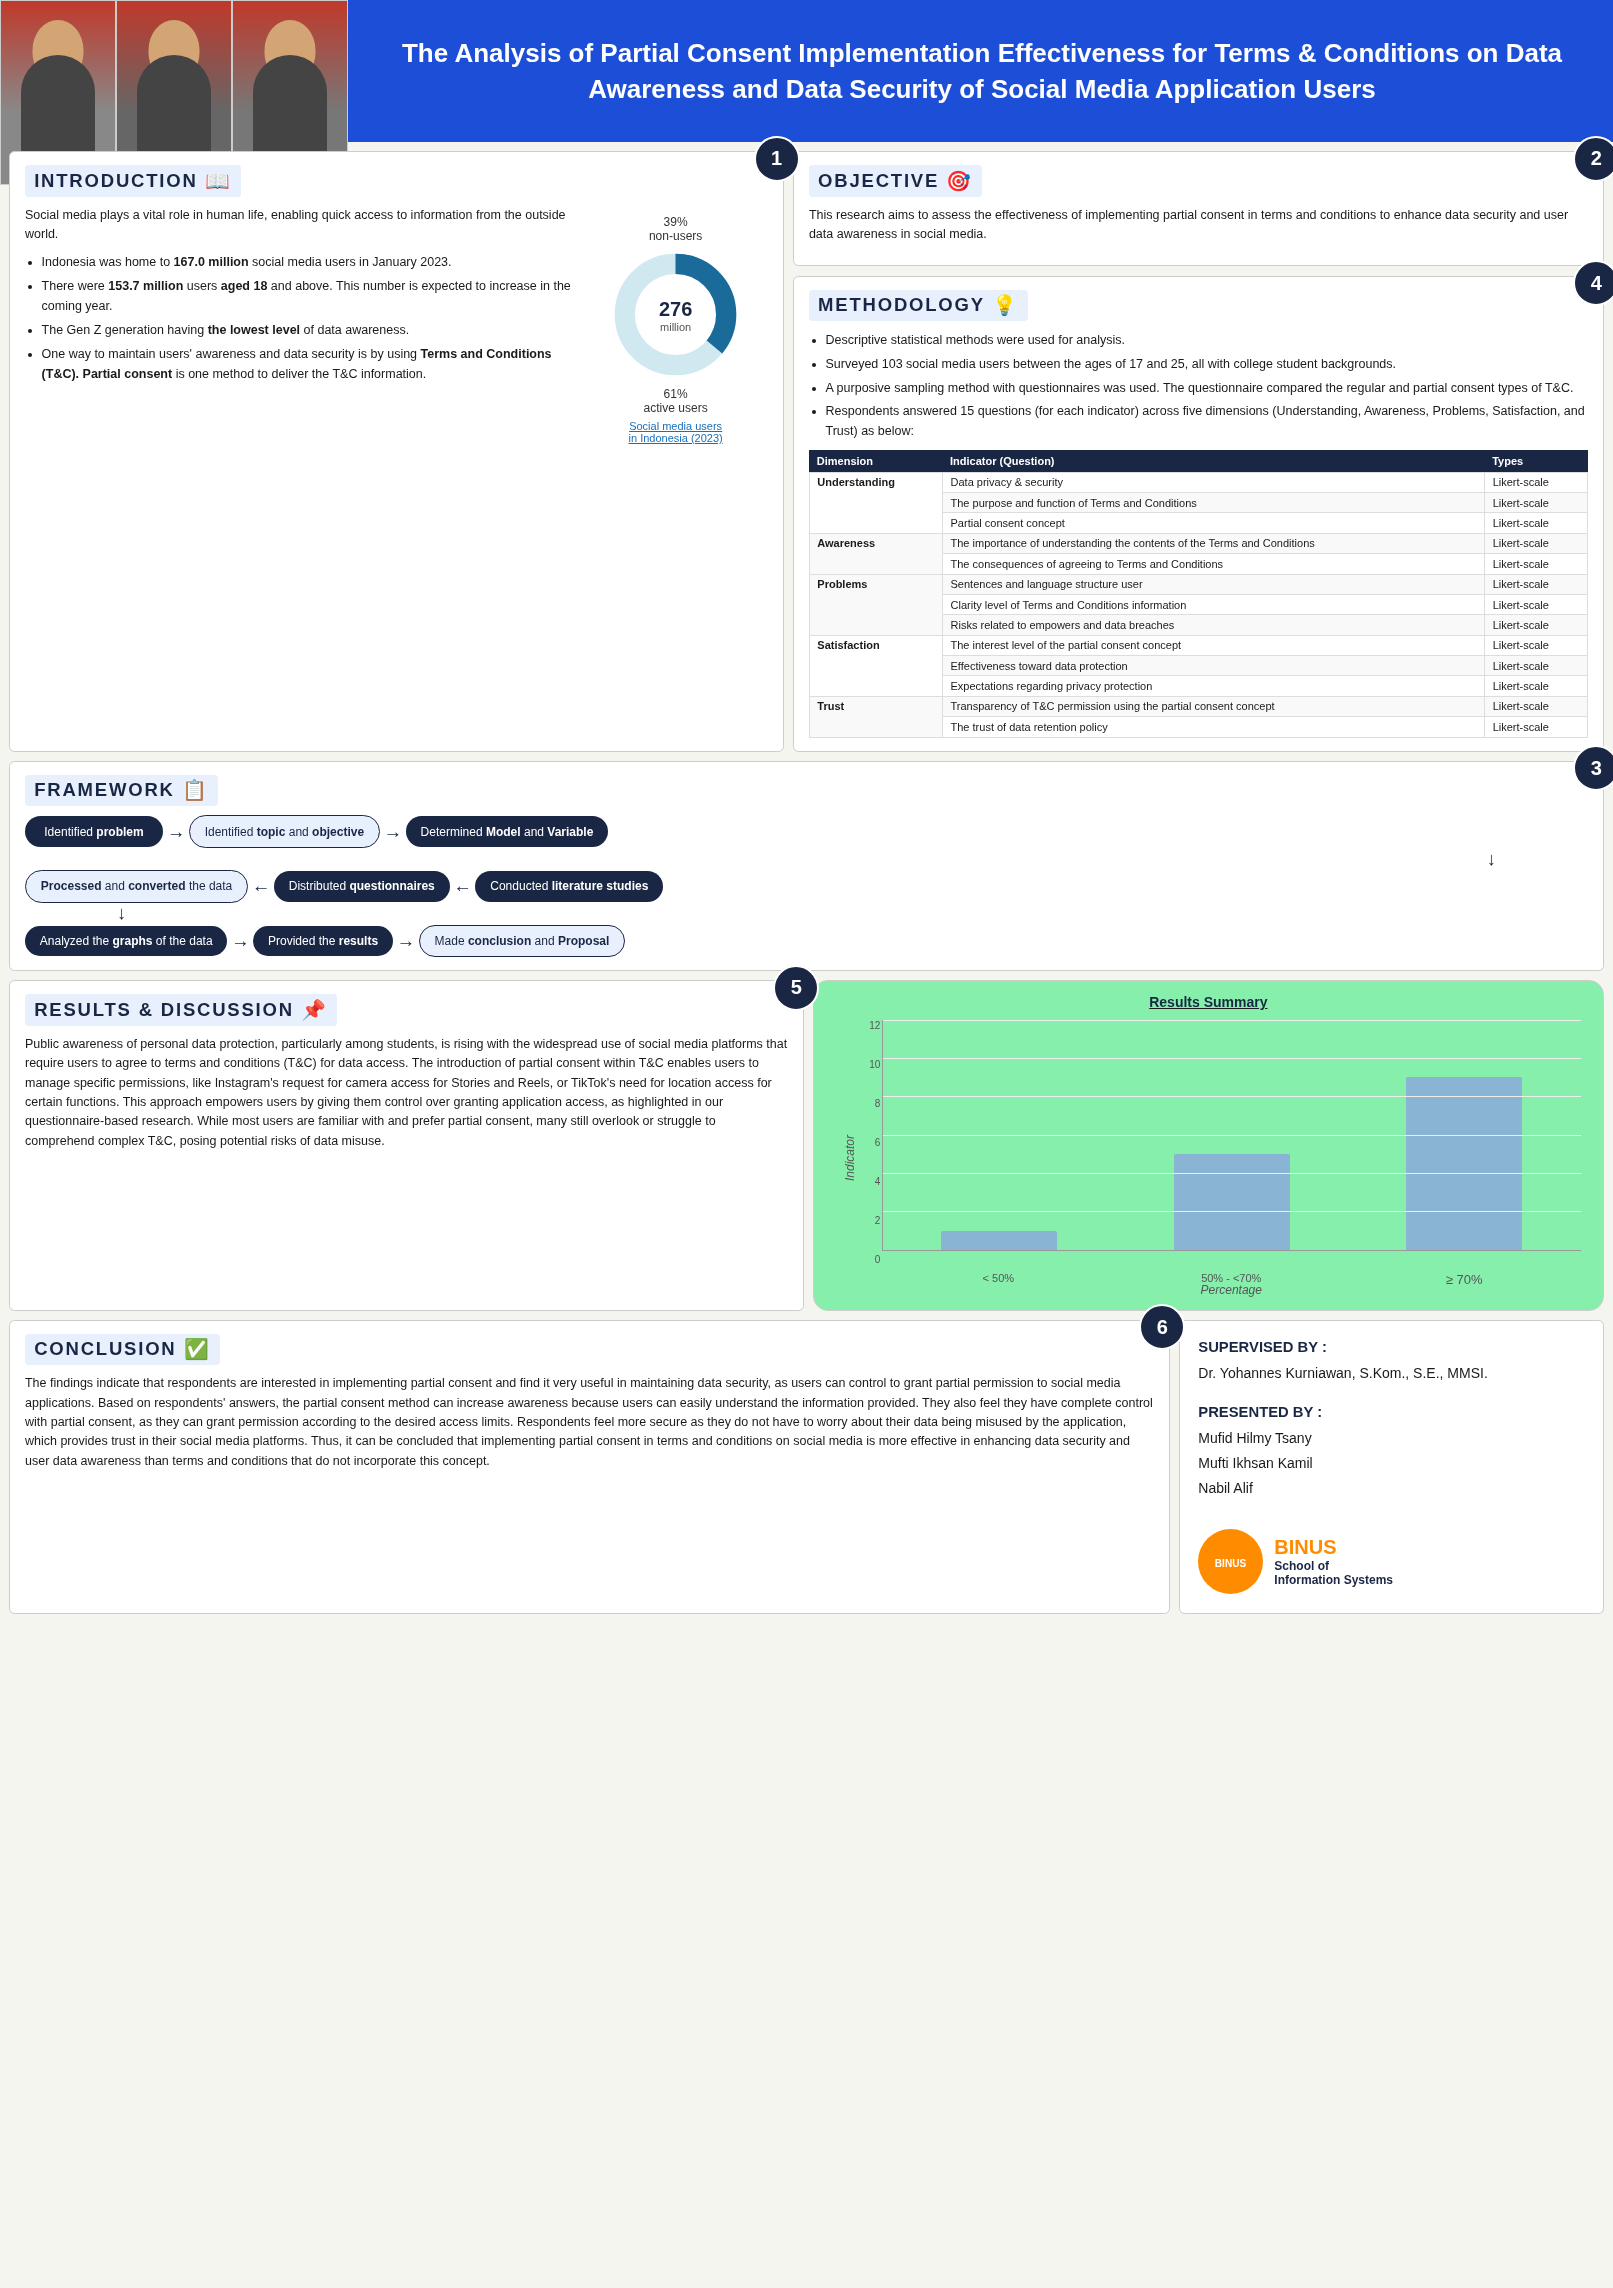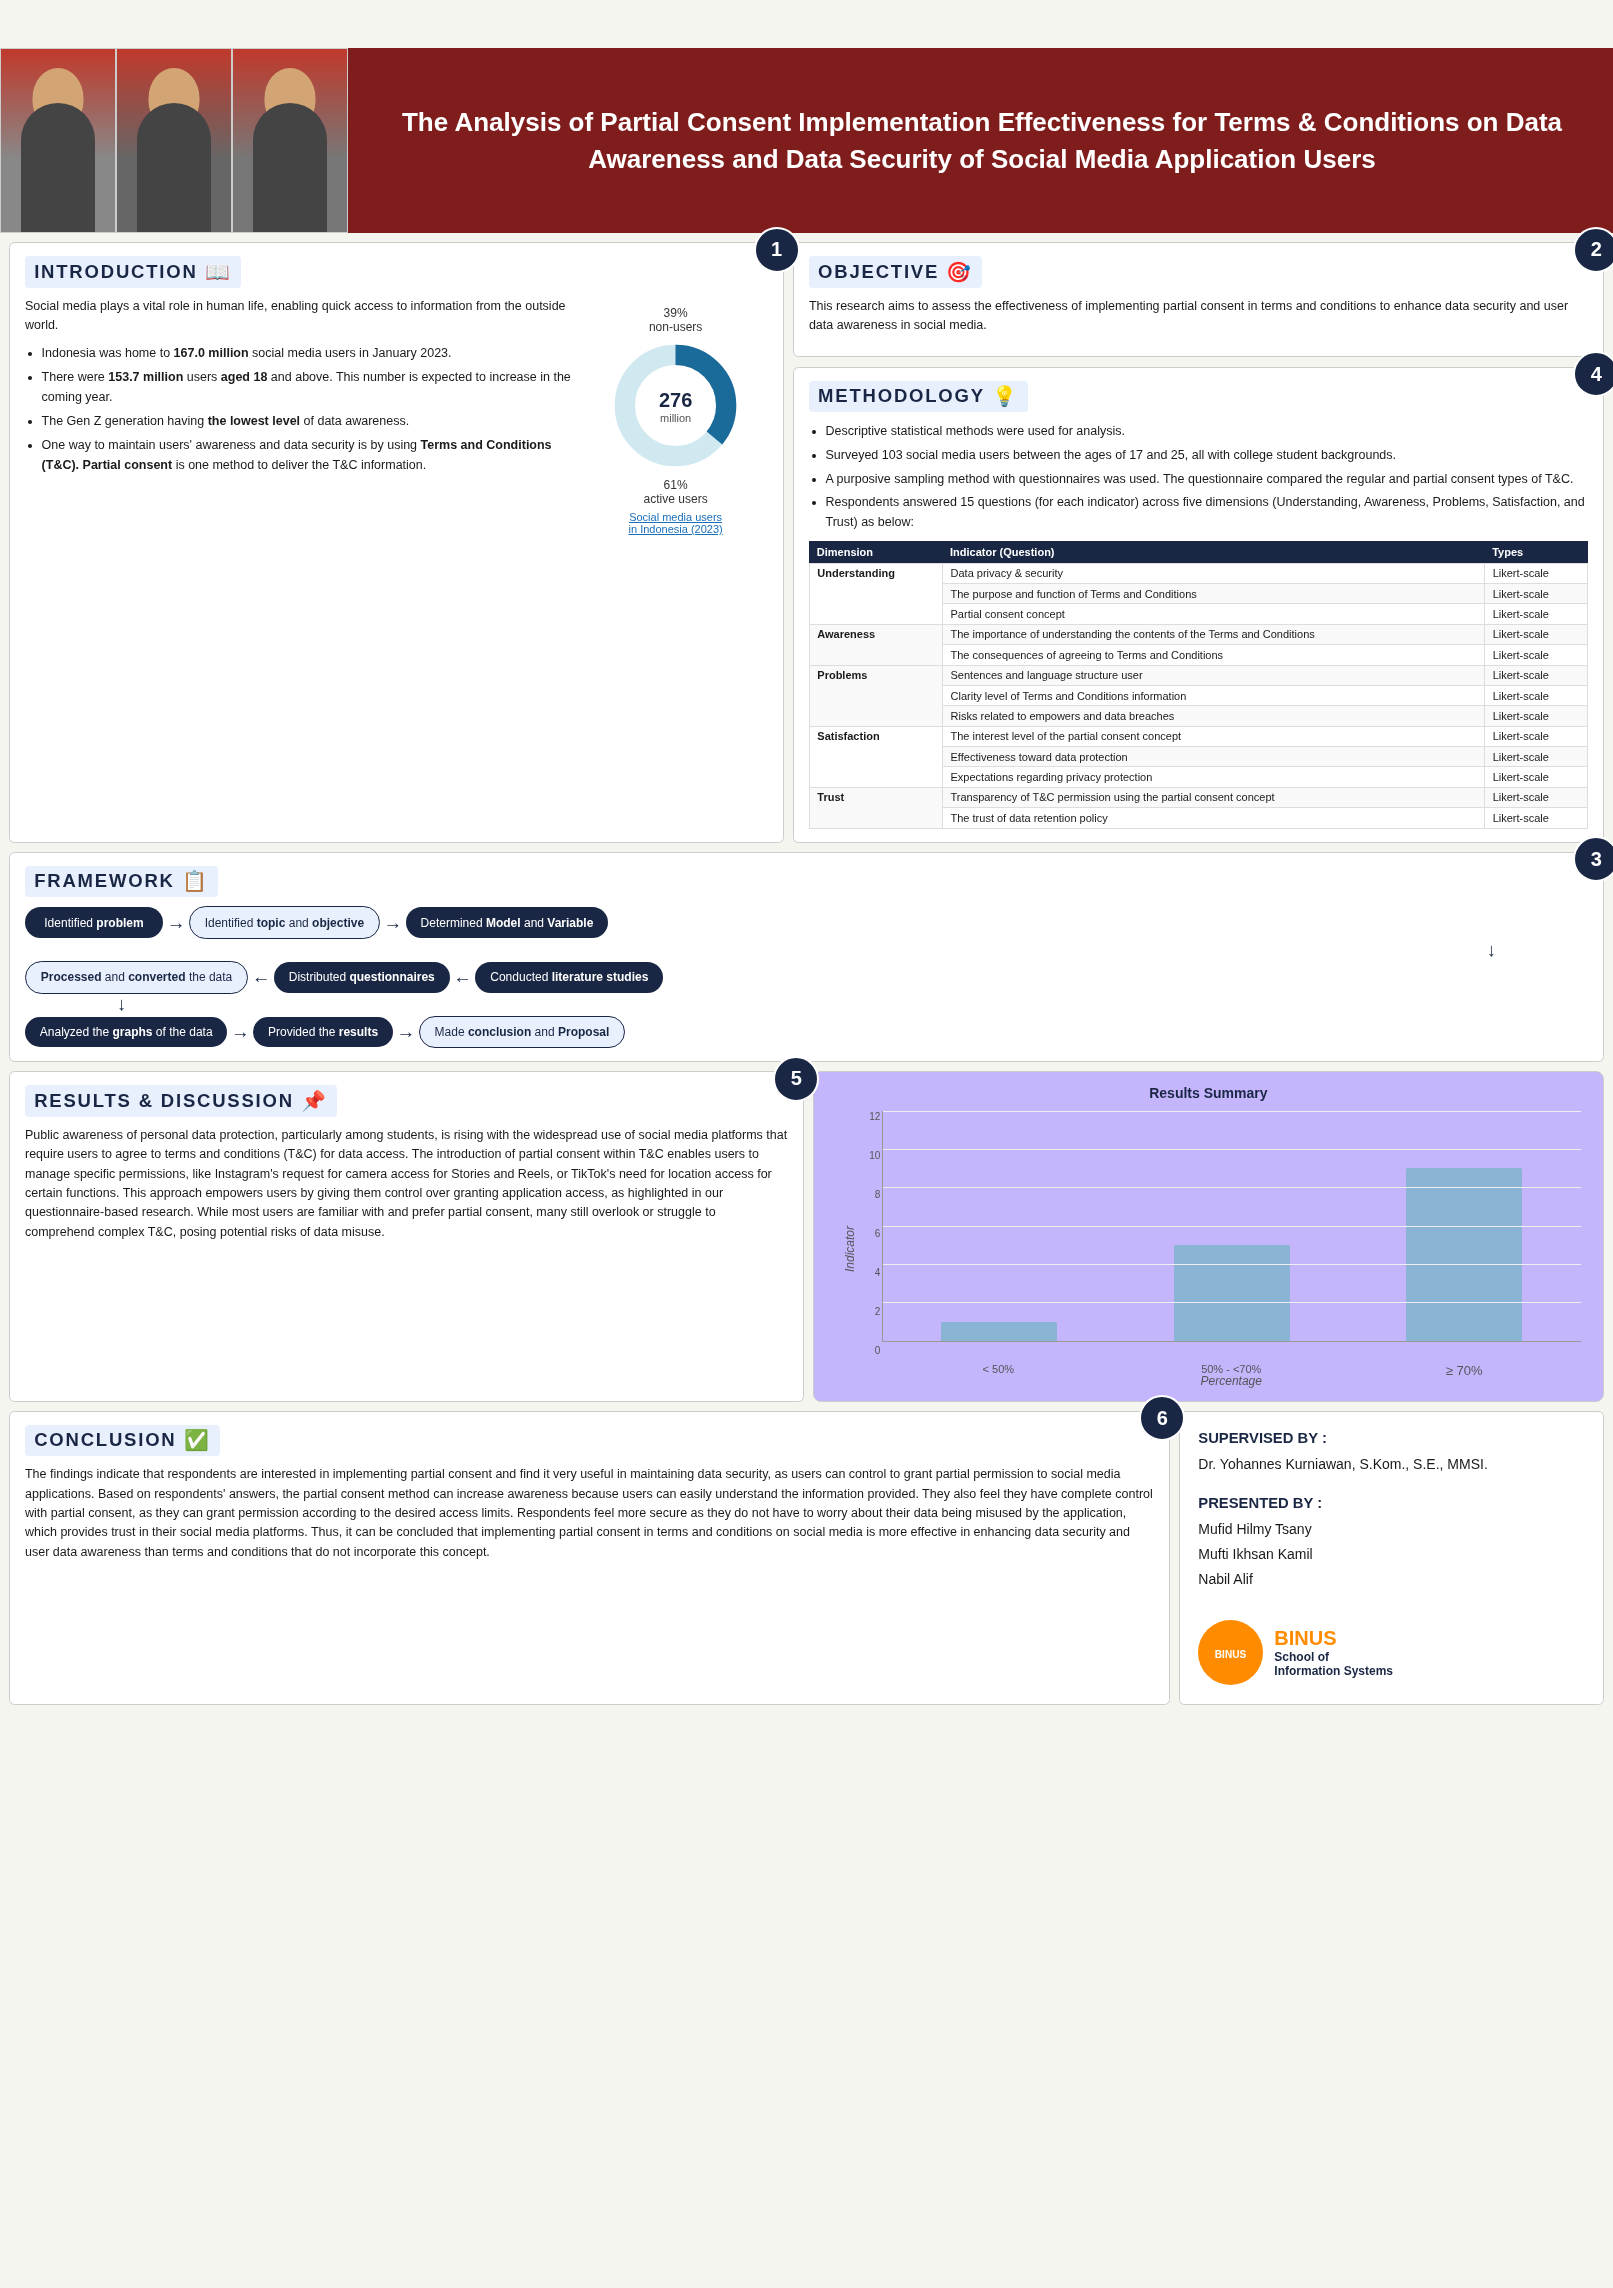--- a/index.html
+++ b/index.html
@@ -8,23 +8,22 @@
       min-height: 2289px;
       background: #f5f5f0;
       font-family: Arial, sans-serif;
       font-size: 13px;
       color: #1a1a1a;
     }
 
     
     .header {
       display: flex;
-      background: #7f1d1d;
-      height: 185px;
-      margin-top: 48px;
+      background: #1d4ed8;
+      height: 142px;
     }
     .header-photos {
       display: flex;
       width: 351px;
       flex-shrink: 0;
     }
     .photo-placeholder {
       width: 116px;
       height: 185px;
       background: #888;
@@ -221,24 +220,25 @@
       font-size: 10px;
     }
     .results-text {
       font-size: 12.5px;
       line-height: 1.55;
     }
 
     
     .chart-section {
       flex: 1;
-      background: #c4b5fd;
+      background: #86efac;
       border: 1.4px solid #ccc;
-      border-radius: 8px;
+      border-radius: 15px;
       padding: 13px;
+      text-decoration: underline;
     }
     .chart-title {
       text-align: center;
       font-size: 14px;
       font-weight: bold;
       margin-bottom: 9.2px;
       color: #1a2744;
     }
     .conclusion-text {
       font-size: 12.5px;

